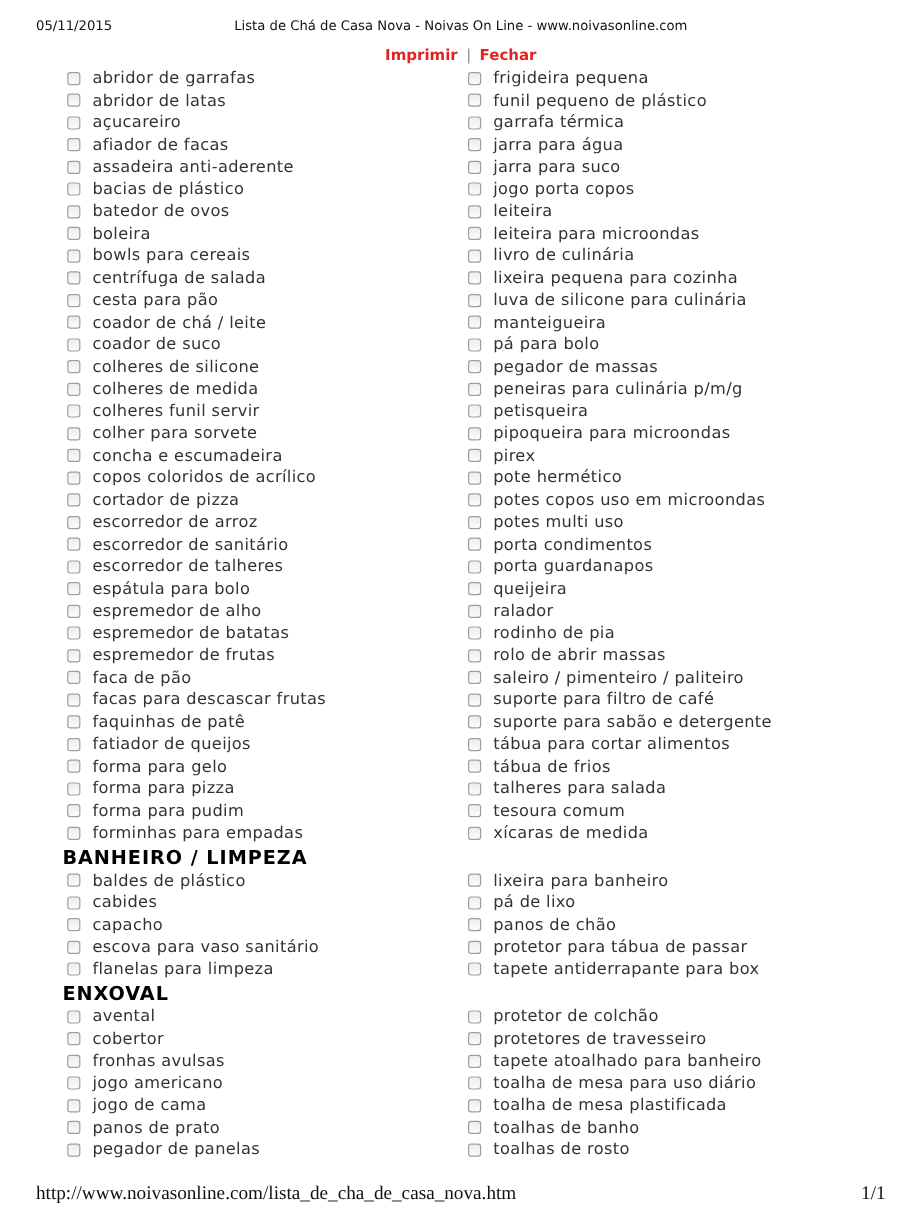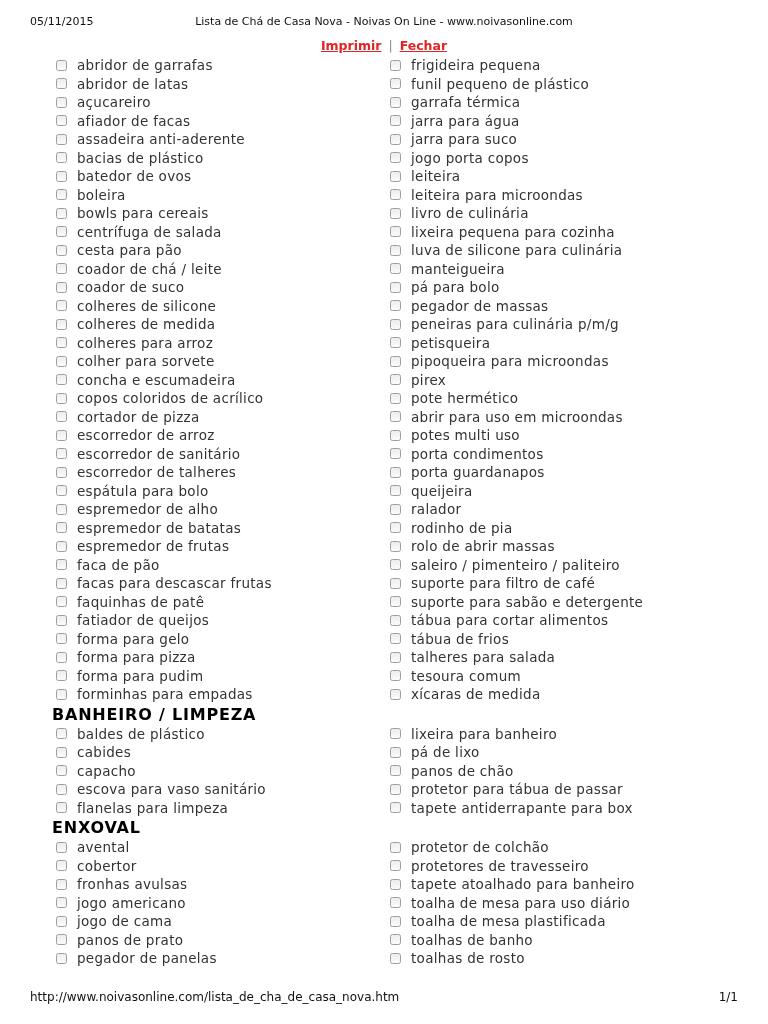--- a/index.html
+++ b/index.html
@@ -13,21 +13,21 @@
   }
   .page { position: relative; width: 768px; height: 1024px; background: #fff; }
 
   
   .print-header { position: absolute; top: 15px; left: 0; width: 100%; height: 16px; font-size: 11px; color: #111; }
   .print-date { position: absolute; left: 30px; top: 0; }
   .print-title { position: absolute; left: 50%; transform: translateX(-50%); top: 0; white-space: nowrap; }
 
   
   .action-links { position: absolute; top: 38px; width: 100%; text-align: center; font-size: 12.5px; font-weight: bold; }
-  .action-links a { color: #e02424; text-decoration: underline; cursor: pointer; margin: 0 4px; text-align: center; }
+  .action-links a { color: #e02424; cursor: pointer; margin: 0 4px; text-align: center; }
   .link-sep { color: #8a8a8a; font-weight: normal; margin: 0 3px; }
 
   
   .checklist { position: absolute; top: 56px; left: 0; width: 100%; }
   .col { position: absolute; top: 0; }
   .col-left  { left: 54px;  width: 330px; }
   .col-right { left: 388px; width: 350px; }
 
   .item { display: flex; align-items: center; height: 18.5px; font-size: 13.5px; color: #333; letter-spacing: 0.3px; white-space: nowrap; }
   .cb {
@@ -42,21 +42,21 @@
   .section-header {
     height: 21px;
     display: flex; align-items: center;
     font-size: 16px; font-weight: bold; color: #000;
     letter-spacing: 0.8px;
     margin-left: -2px;
     white-space: nowrap;
   }
 
   
-  .print-footer { position: absolute; bottom: 20px; left: 30px; right: 30px; display: flex; justify-content: space-between; font-size: 12px; color: #111; }
+  .print-footer { position: absolute; bottom: 20px; left: 30px; right: 30px; display: flex; justify-content: space-between; font-size: 16px; color: #111; font-family: Liberation Serif, serif; }
 </style>
 </head>
 <body>
 
 <div class="page">
 
   <div class="print-header">
     <span class="print-date">05/11/2015</span>
     <span class="print-title">Lista de Chá de Casa Nova - Noivas On Line - www.noivasonline.com</span>
   </div>
@@ -122,21 +122,21 @@
         <div class="item">
           <span class="cb"></span>
           <span class="lbl">colheres de silicone</span>
         </div>
         <div class="item">
           <span class="cb"></span>
           <span class="lbl">colheres de medida</span>
         </div>
         <div class="item">
           <span class="cb"></span>
-          <span class="lbl">colheres para arroz</span>
+          <span class="lbl">colheres funil servir</span>
         </div>
         <div class="item">
           <span class="cb"></span>
           <span class="lbl">colher para sorvete</span>
         </div>
         <div class="item">
           <span class="cb"></span>
           <span class="lbl">concha e escumadeira</span>
         </div>
         <div class="item">
@@ -330,21 +330,21 @@
         <div class="item">
           <span class="cb"></span>
           <span class="lbl">pirex</span>
         </div>
         <div class="item">
           <span class="cb"></span>
           <span class="lbl">pote hermético</span>
         </div>
         <div class="item">
           <span class="cb"></span>
-          <span class="lbl">abrir para uso em microondas</span>
+          <span class="lbl">potes copos uso em microondas</span>
         </div>
         <div class="item">
           <span class="cb"></span>
           <span class="lbl">potes multi uso</span>
         </div>
         <div class="item">
           <span class="cb"></span>
           <span class="lbl">porta condimentos</span>
         </div>
         <div class="item">

